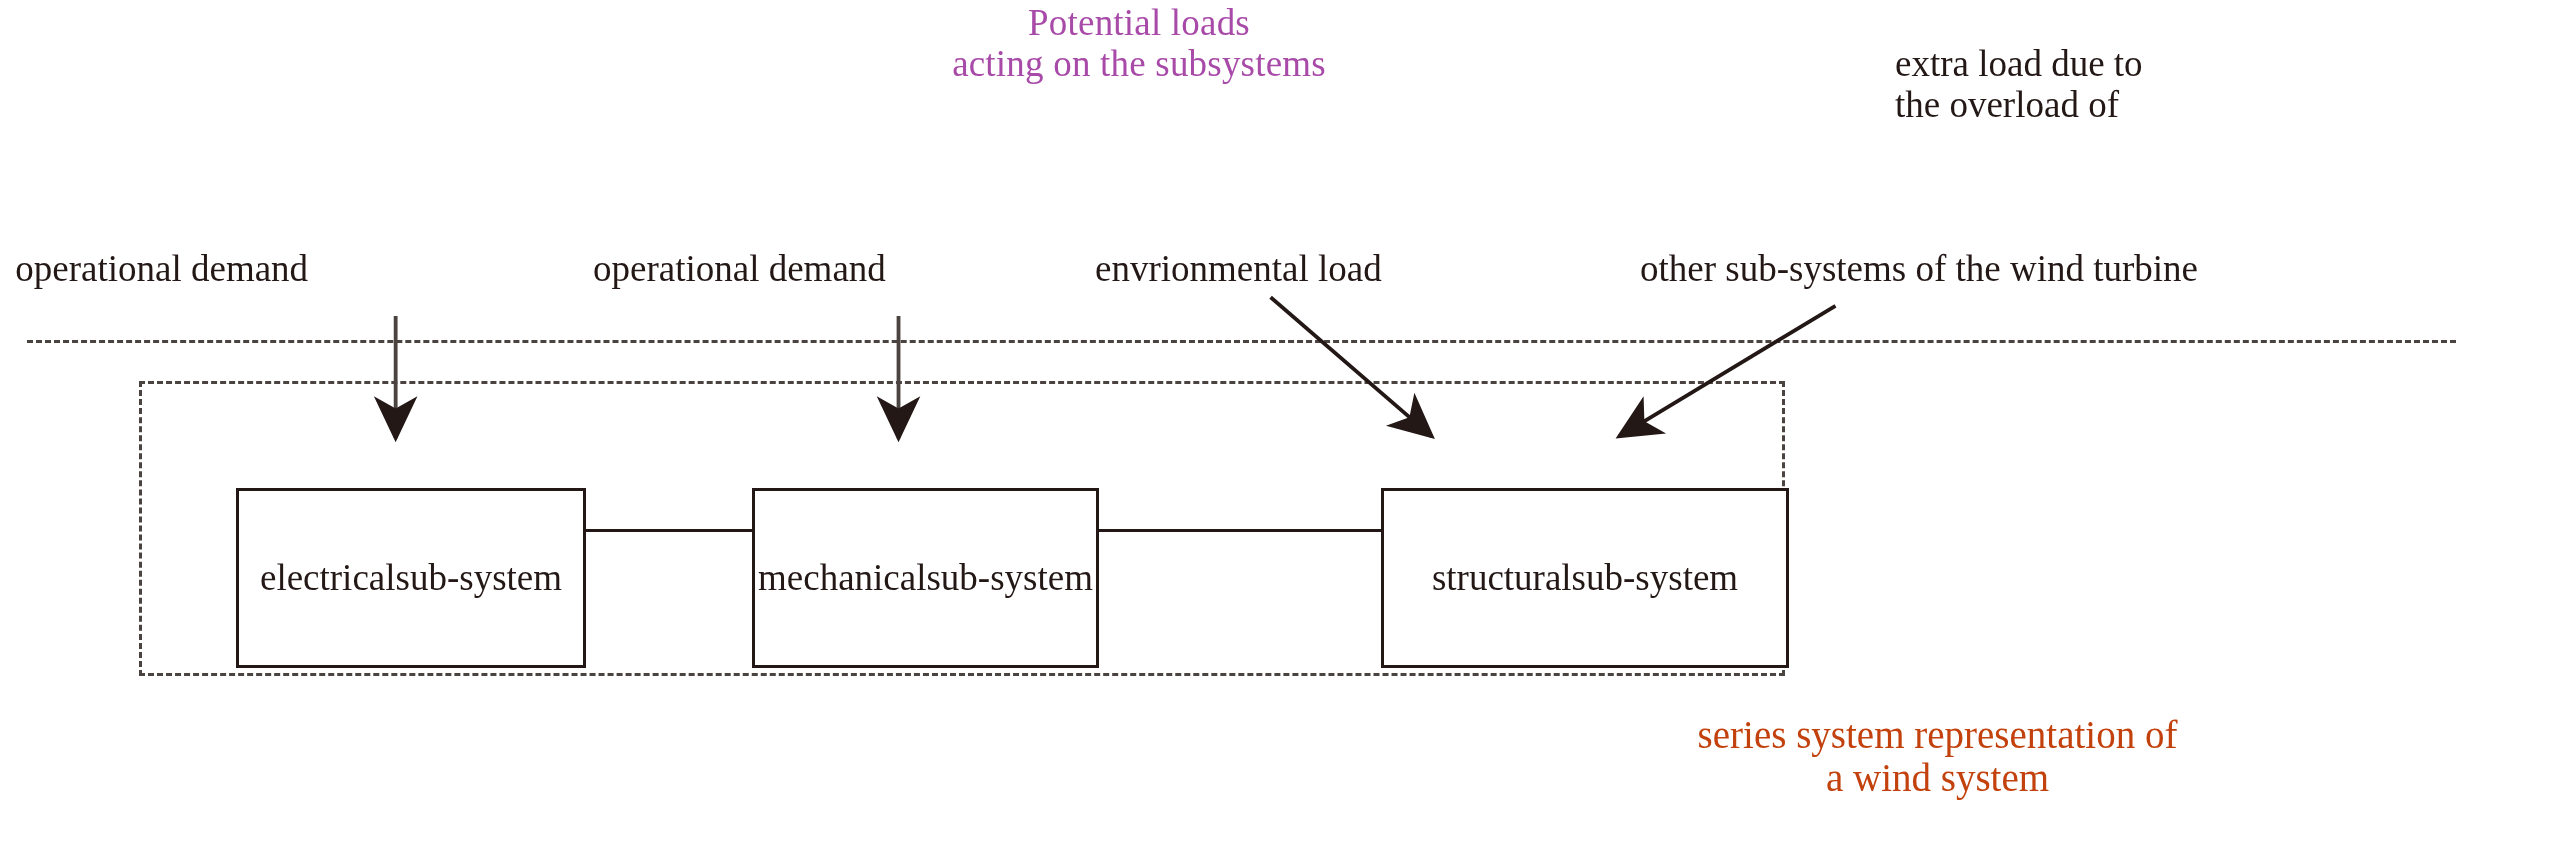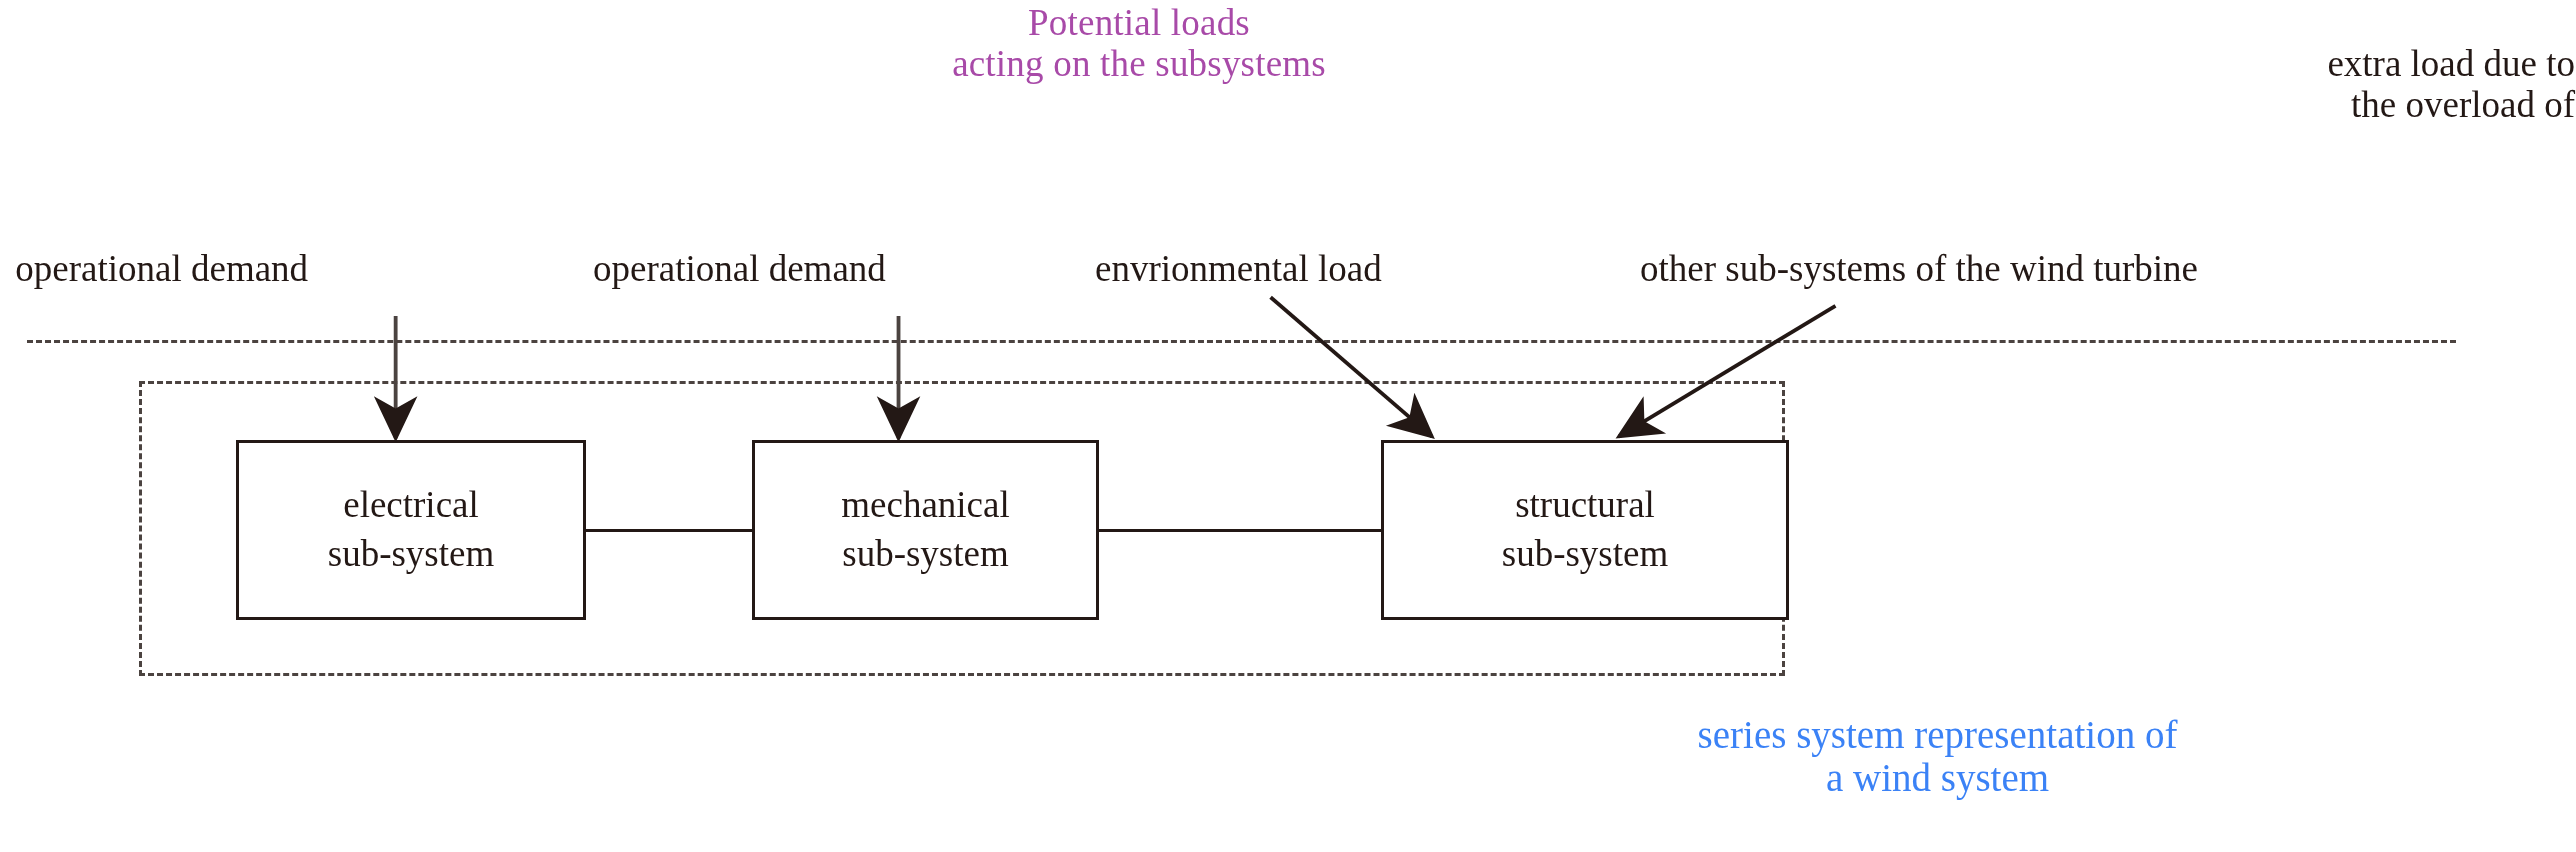--- a/index.html
+++ b/index.html
@@ -14,21 +14,21 @@
   #title-purple{
     left:884px; top:3.4px; width:510px;
     font-size:37px; letter-spacing:0.2px;
   }
   #title-purple .ln{display:block;text-align:center;}
 
   #extra-load{
     left:1895px; top:44px; width:680px;
     font-size:37px;
   }
-  #extra-load .ln{display:block;text-align:right;}
+  #extra-load .ln{display:block;text-align:left;}
 
   
   .lbl{font-size:37px;top:249px;}
   #lbl-op1{left:15.3px;}
   #lbl-op2{left:593px;}
   #lbl-env{left:1095px;text-align:right;}
   #lbl-other{left:1640px;}
 
   
   #sep-line{
@@ -38,22 +38,22 @@
 
   
   #system-box{
     position:absolute;left:139px;top:381px;width:1646px;height:295px;
     border:3.4px dashed #4b4340;box-sizing:border-box;
   }
 
   
   .sbox{
     position:absolute;border:3.4px solid #231815;background:#ffffff;
-    box-sizing:border-box;display:flex;flex-direction:column;
-    align-items:center;justify-content:center;font-size:37px;line-height:1.32;
+    box-sizing:border-box;display:flex;flex-direction:row;
+    align-items:center;justify-content:center;font-size:37px;line-height:1.32;margin-top:48px;
   }
   .sbox .ln{display:block;text-align:center;}
   #box-electrical{left:236px;top:440px;width:350px;height:180px;}
   #box-mechanical{left:752px;top:440px;width:347px;height:180px;}
   #box-structural{left:1381px;top:440px;width:408px;height:180px;}
 
   
   .conn{position:absolute;height:0;border-top:3.4px solid #231815;}
   #conn-1{left:586px;top:529px;width:167px;}
   #conn-2{left:1097px;top:529px;width:286px;}
@@ -120,19 +120,19 @@
 
     <line x1="465" y1="372" x2="465" y2="516" stroke="#4b4340" stroke-width="4.5" marker-end="url(#ah)"></line>
 
     <line x1="1057" y1="372" x2="1057" y2="516" stroke="#4b4340" stroke-width="4.5" marker-end="url(#ah)"></line>
 
     <line x1="1495" y1="350" x2="1685" y2="514" stroke="#231815" stroke-width="4.5" marker-end="url(#ah)"></line>
 
     <line x1="2160" y1="360" x2="1905" y2="514" stroke="#231815" stroke-width="4.5" marker-end="url(#ah)"></line>
   </svg>
 
-  <div class="txt ser ctr" id="caption-pink" style="color: #3b82f6;">
+  <div class="txt ser ctr" id="caption-pink" style="color: #c2410c;">
     <span class="ln">series system representation of</span>
     <span class="ln">a wind system</span>
   </div>
 
 </div>
 
 
 </body></html>

